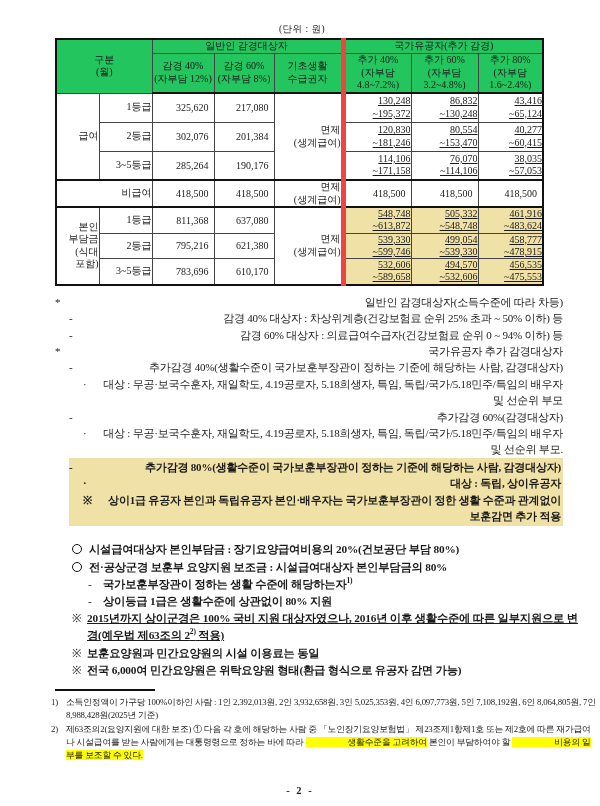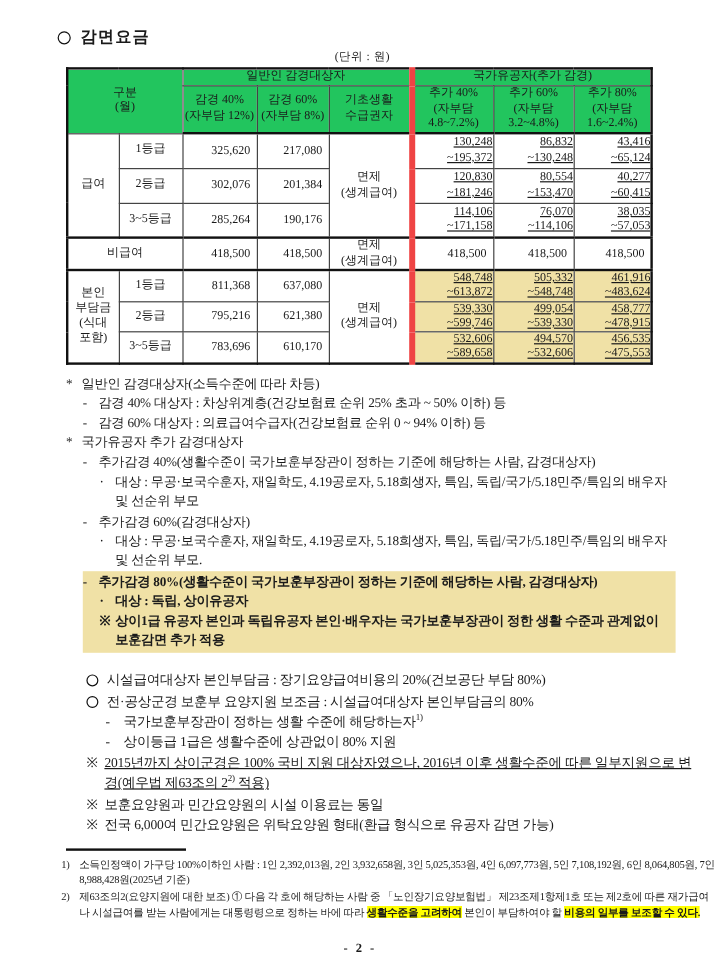--- a/index.html
+++ b/index.html
@@ -20,70 +20,66 @@
   
   table.fee-table { border-collapse:collapse; table-layout:fixed; margin-left:7px; width:487px;
                     font-size:10px; }
   .fee-table th, .fee-table td { border:1px solid #444; padding:0; vertical-align:middle;
                     font-weight:normal; overflow:hidden; }
   .fee-table { border:2px solid #111; }
   .fee-table .hdr { background:#22c55e; text-align:center; line-height:12.5px; }
   .fee-table tr.hdr-bottom th { border-bottom:2px solid #111; }
   .fee-table tr.thick-top td { border-top:2px solid #111; }
   .fee-table .bl2 { border-left:5px solid #ef4444; }
-  .fee-table td.ctr { text-align:center; line-height:12.5px; }
+  .fee-table td.ctr { text-align:right; line-height:12.5px; }
   .fee-table td.num { text-align:right; padding-right:5px; }
   .fee-table td.range div { line-height:12.3px; text-align:right;text-decoration:underline; }
   .fee-table td.tan { background:#f0e1a6; }
 
   
   .notes { margin:8px 0 0 7px; width:508px; font-size:11px; line-height:16.4px; letter-spacing:-0.2px; }
   .nline { display:flex; }
   .nline .mk { flex:0 0 13px; }
-  .nline .tx { flex:1; }
+  .nline .tx { flex:1;text-align:right; }
   .ind1 { margin-left:0; }
   .ind2 { margin-left:14px; }
   .ind3 { margin-left:28px; }
   .tan-block { background:#f0e1a6; font-weight:bold; margin-left:14px; padding:1px 2px 2px 0; }
   .tan-block .nline { margin-left:0; }
   .tan-block .ind3b { margin-left:14px; }
 
   
   .sec2 { margin-top:15px; }
   .sec2-items { margin:4px 0 0 24px; font-size:11.3px; line-height:17.2px; letter-spacing:-0.2px; width:510px; }
   .c-small { display:inline-block; width:8px; height:8px; border:1.4px solid #111; border-radius:50%;
              margin-right:7px; flex:0 0 auto; position:relative; top:3px; }
   .iline { display:flex; }
   .iline .mk { flex:0 0 15px; }
-  .iline .tx { flex:1; }
+  .iline .tx { flex:1;font-weight:bold; }
   .sub { margin-left:16px; }
   .uline { text-decoration:underline; }
   sup { font-size:7.5px; vertical-align:super; line-height:0; }
 
   
   .fn-sep { width:100px; border-top:2px solid #111; margin:10px 0 5px 7px; }
   .footnotes { margin-left:3px; width:545px; font-size:8.8px; line-height:13.2px; letter-spacing:-0.2px; }
   .fnline { display:flex; }
   .fnline .mk { flex:0 0 15px; }
   .fnline .tx { flex:1; }
-  .hl { background:#ffff00; font-weight:bold; }
+  .hl { background:#ffff00; font-weight:normal;padding-left:42px; }
 
   .page-num { position:absolute; bottom:10px; left:0; width:100%; text-align:center; font-size:10.5px;
               font-weight:bold; letter-spacing:2px; }
 </style>
 </head>
 <body>
 
 <div class="page">
   <div class="content">
 
-    <div class="sec-title">
-      <span class="circle-bullet"></span>
-      <span>감면요금</span>
-    </div>
 
     <div class="unit-label">(단위 : 원)</div>
 
     <table class="fee-table">
       <colgroup>
         <col style="width:43px">
           <col style="width:53px">
           <col style="width:62px">
           <col style="width:60px">
         <col style="width:69px">

